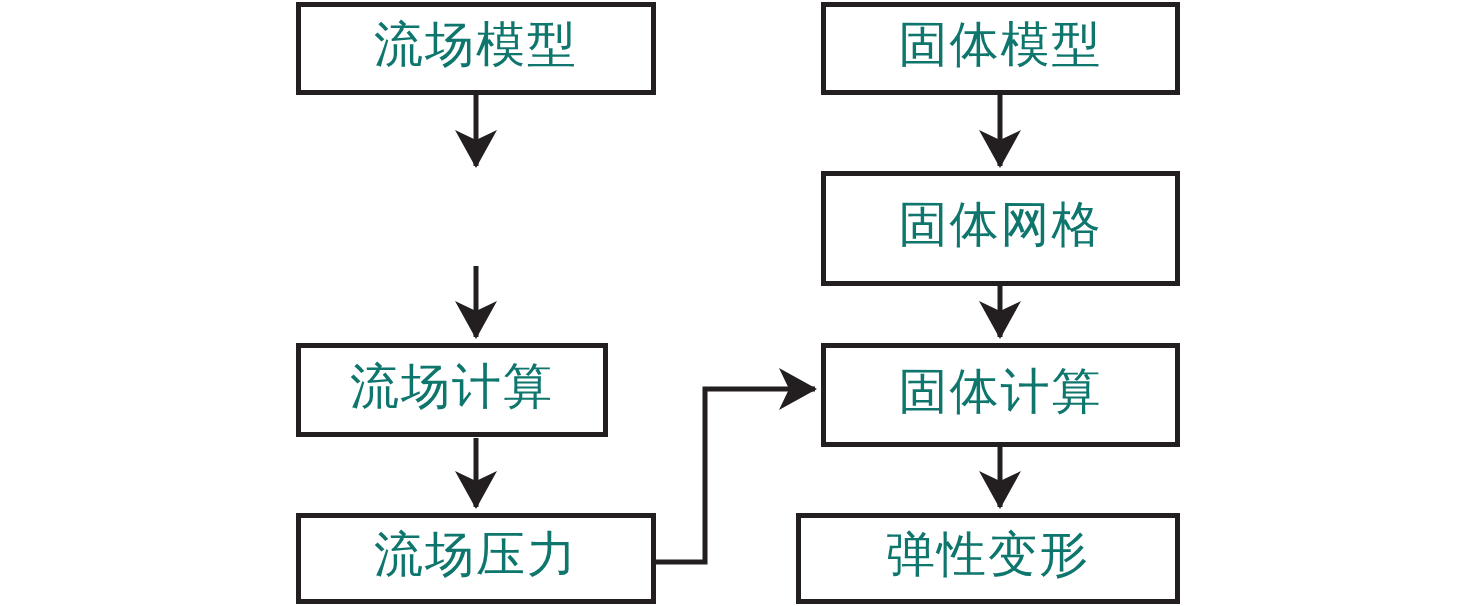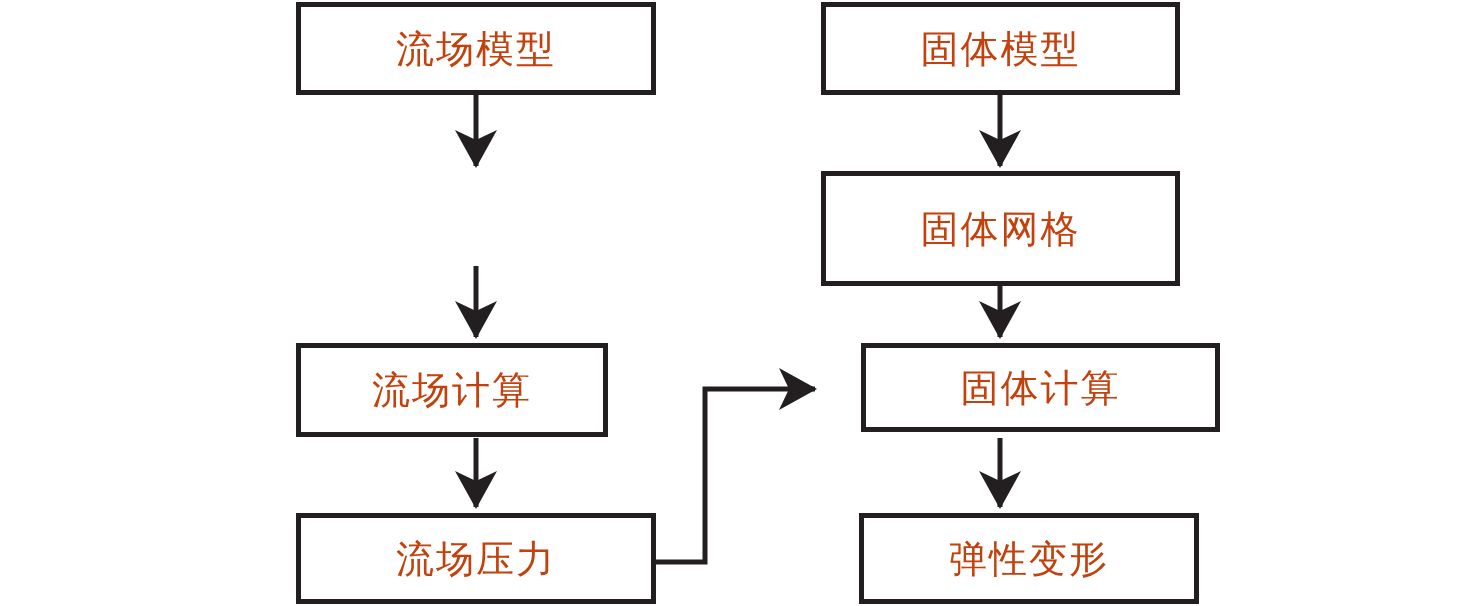--- a/index.html
+++ b/index.html
@@ -20,24 +20,24 @@
   .node {
     position: absolute;
     box-sizing: border-box;
     background: #ffffff;
     border: 5px solid #231f20;
     display: flex;
     align-items: center;
     justify-content: center;
   }
   .node-label {
-    font-family: Liberation Sans, sans-serif;
-    font-size: 38px;
+    font-family: Liberation Mono, monospace;
+    font-size: 49px;
     line-height: 1;
-    color: #c2410c;
+    color: #0f766e;
     letter-spacing: 2px;
     white-space: nowrap;
     user-select: none;
   }
   #edges {
     position: absolute;
     left: 0;
     top: 0;
     width: 1476px;
     height: 606px;
@@ -83,21 +83,21 @@
   </div>
 
   <div class="node" style="left:821px; top:2px; width:359px; height:93px;justify-content:center;">
     <span class="node-label">固体模型</span>
   </div>
 
   <div class="node" style="left:821px; top:171px; width:359px; height:115px;">
     <span class="node-label">固体网格</span>
   </div>
 
-  <div class="node" style="left:821px; top:343px; width:359px; height:89px;margin-left:40px;">
+  <div class="node" style="left:821px; top:343px; width:359px; height:104px;">
     <span class="node-label">固体计算</span>
   </div>
 
-  <div class="node" style="left:859px; top:513px; width:340px; height:91px;">
+  <div class="node" style="left:796px; top:513px; width:384px; height:91px;">
     <span class="node-label">弹性变形</span>
   </div>
 
 </div>
 
 </body></html>

